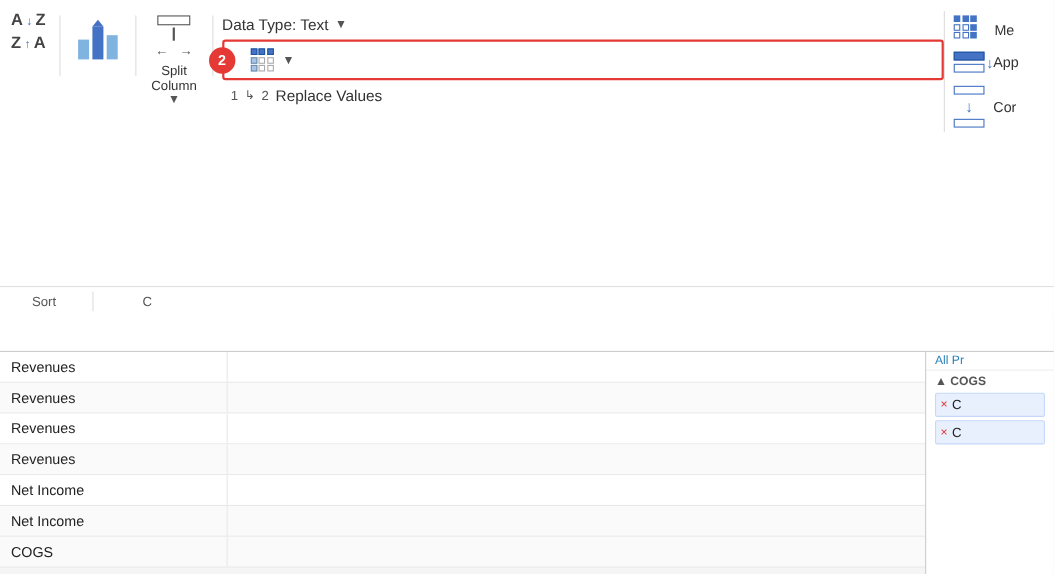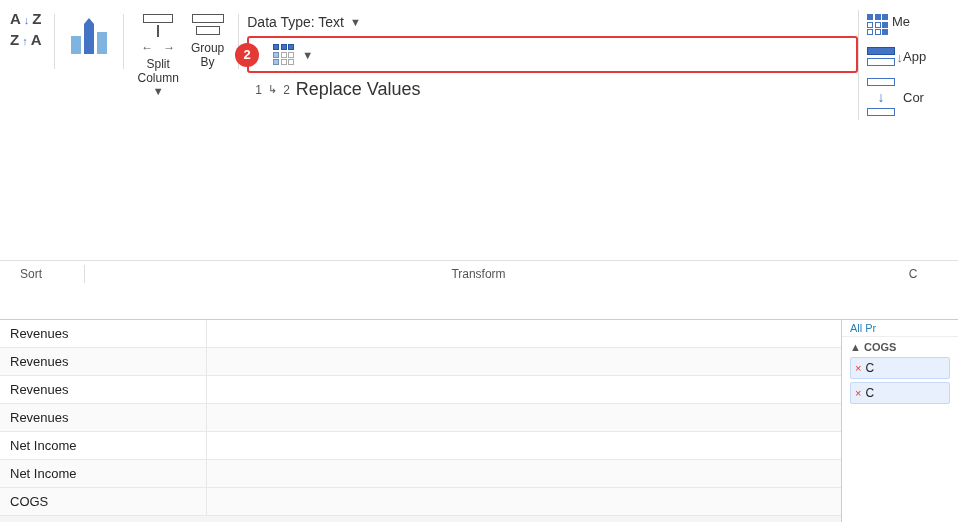--- a/index.html
+++ b/index.html
@@ -52,28 +52,20 @@
           <div style="display:flex; gap:10px; font-size:12px; color:#555;">
             <span>←</span>
               <span>→</span>
           </div>
         </div>
         <div style="font-size:12px; color:#333; text-align:center; margin-top:4px; white-space:pre-line;">Split
 Column</div>
         <span style="font-size:11px; color:#555;">▼</span>
       </div>
 
-      <div style="display:flex; flex-direction:column; align-items:center; cursor:pointer; padding:4px 6px;">
-        <div style="display:flex; flex-direction:column; align-items:center; gap:3px;">
-          <div style="width:32px; height:9px; border:1.5px solid #555; background:#fff;"></div>
-          <div style="width:24px; height:9px; border:1.5px solid #555; background:#fff;"></div>
-        </div>
-        <div style="font-size:12px; color:#333; text-align:center; margin-top:6px; white-space:pre-line;">Group
-By</div>
-      </div>
 
       <div style="width:1px; height:55px; background:#ddd; margin:0 8px; margin-top:4px;"></div>
 
       <div style="display:flex; flex-direction:column; gap:6px; padding-top:4px; flex:1;">
 
         <div style="display:flex; align-items:center; gap:6px; cursor:pointer;">
           <span style="font-size:14px; color:#333;">Data Type: Text</span>
           <span style="font-size:11px; color:#555;">▼</span>
         </div>
 
@@ -100,28 +92,28 @@
           </div>
           <span style="font-size:11px; color:#555;">▼</span>
         </div>
 
         <div style="display:flex; align-items:center; gap:6px; cursor:pointer; padding-left:8px;">
           <span style="font-size:12px; color:#555; line-height:1;">1</span>
           <div style="display:flex; flex-direction:column; align-items:flex-start; line-height:1;">
             <span style="font-size:11px; color:#555;">↳</span>
           </div>
           <span style="font-size:12px; color:#555; line-height:1;">2</span>
-          <span style="font-size:18px; color:#333;">Replace Values</span>
+          <span style="font-size:14px; color:#333;">Replace Values</span>
         </div>
 
       </div>
 
       <div style="display:flex; flex-direction:column; gap:12px; padding:4px 8px; border-left:1px solid #ddd; min-width:90px;">
 
-        <div style="display:flex; align-items:flex-start; gap:4px; cursor:pointer;">
+        <div style="display:flex; align-items:flex-end; gap:16px; cursor:pointer;">
           <div style="display:flex; flex-direction:column; gap:1.5px;">
             <div style="display:flex; gap:1.5px;">
               <div style="width:6px;height:6px;background:#4472C4;"></div>
               <div style="width:6px;height:6px;background:#4472C4;"></div>
               <div style="width:6px;height:6px;background:#4472C4;"></div>
             </div>
             <div style="display:flex; gap:1.5px;">
               <div style="width:6px;height:6px;background:#fff;border:0.5px solid #4472C4;"></div>
               <div style="width:6px;height:6px;background:#fff;border:0.5px solid #4472C4;"></div>
               <div style="width:6px;height:6px;background:#4472C4;"></div>
@@ -150,23 +142,22 @@
             <div style="text-align:center; font-size:14px; color:#4472C4;">↓</div>
             <div style="width:28px; height:8px; border:1.5px solid #4472C4; background:#fff;"></div>
           </div>
           <span style="font-size:13px; color:#333;">Cor</span>
         </div>
 
       </div>
     </div>
 
     <div style="display:flex; border-top:1px solid #e0e0e0; padding:4px 0; background:#fff;">
-      <div style="font-size:12px; color:#555; padding:2px 20px; min-width:80px; text-align:left;">Sort</div>
+      <div style="font-size:12px; color:#555; padding:2px 20px; min-width:80px; text-align:center;">Sort</div>
       <div style="width:1px; background:#ddd; margin:0 4px;"></div>
-      <div style="font-size:12px; color:#555; padding:2px 0; flex:1; text-align:center;">Transform</div>
       <div style="font-size:12px; color:#555; padding:2px 16px; min-width:90px; text-align:center;">C</div>
     </div>
 
   </div>
 
   <div style="position:absolute; top:320px; left:0; right:0; bottom:0; display:flex;">
 
     <div style="flex:1; background:#f5f5f5; overflow:hidden;">
 
       <div id="table-rows">

